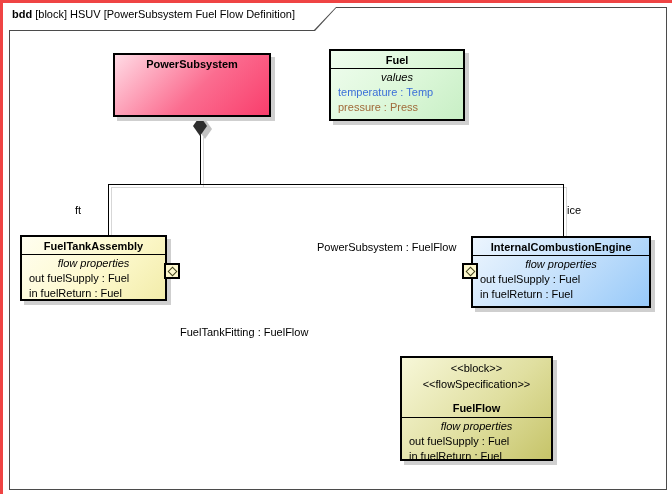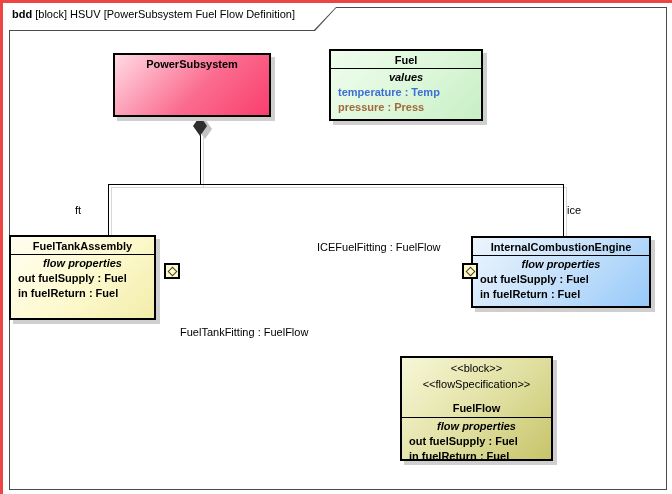--- a/index.html
+++ b/index.html
@@ -28,29 +28,29 @@
     position:absolute;left:195px;top:116px;width:14px;height:20px;background:#c3c3c3;
     clip-path:polygon(50% 0,100% 50%,50% 100%,0 50%);
   }
   
   .block{
     position:absolute;border:2px solid #000;box-sizing:border-box;
     box-shadow:4px 4px 0 #cfcfcf;
   }
   .block .title{font-weight:bold;text-align:center;padding:3px 2px 2px 2px;}
   .block .sep{border-top:1px solid #000;}
-  .block .comp{padding:1px 0 0 0;font-weight:bold;}
+  .block .comp{padding:1px 0 0 0;}
   .comp-label{font-style:italic;text-align:center;line-height:15px;}
   .prop{line-height:15px;padding-left:7px;white-space:pre;}
   .stereo{text-align:center;line-height:16px;}
   #power-subsystem{left:110px;top:50px;width:158px;height:64px;
     background:linear-gradient(135deg,#ffdbe5 0%,#fb6d90 55%,#f93e6c 100%);}
-  #fuel-block{left:326px;top:46px;width:154px;height:72px;
+  #fuel-block{left:326px;top:46px;width:136px;height:72px;
     background:linear-gradient(135deg,#effdee 0%,#dcf7d9 55%,#c8efc5 100%);}
-  #fuel-tank-assembly{left:6px;top:232px;width:147px;height:85px;
+  #fuel-tank-assembly{left:17px;top:232px;width:147px;height:66px;
     background:linear-gradient(135deg,#fffef0 0%,#fdf9cd 55%,#f2ecaa 100%);}
   #internal-combustion-engine{left:468px;top:233px;width:180px;height:72px;
     background:linear-gradient(135deg,#ecf5fe 0%,#c2dffb 55%,#97c9f9 100%);}
   #fuel-flow{left:397px;top:353px;width:153px;height:105px;
     background:linear-gradient(135deg,#f7f7d8 0%,#e0dfa0 55%,#c6c469 100%);}
   .val-temp{color:#3b6fd8;}
   .val-press{color:#a06a3a;}
   
   .port{
     position:absolute;width:16px;height:16px;box-sizing:border-box;border:2px solid #000;
@@ -132,15 +132,15 @@
   <div class="port" style="left:161px;top:260px;">
     <div class="port-glyph"></div>
   </div>
   <div class="port" style="left:459px;top:260px;">
     <div class="port-glyph"></div>
   </div>
 
   <div class="flabel" style="left:72px;top:201px;text-align:center;">ft</div>
   <div class="flabel" style="left:564px;top:201px;">ice</div>
   <div class="flabel" style="left:177px;top:280px;margin-top:43px;">FuelTankFitting : FuelFlow</div>
-  <div class="flabel" style="left:314px;top:238px;">ICEFuelFitting : FuelFlow</div>
+  <div class="flabel" style="left:314px;top:238px;">PowerSubsystem : FuelFlow</div>
 
 </div>
 
 </body></html>

